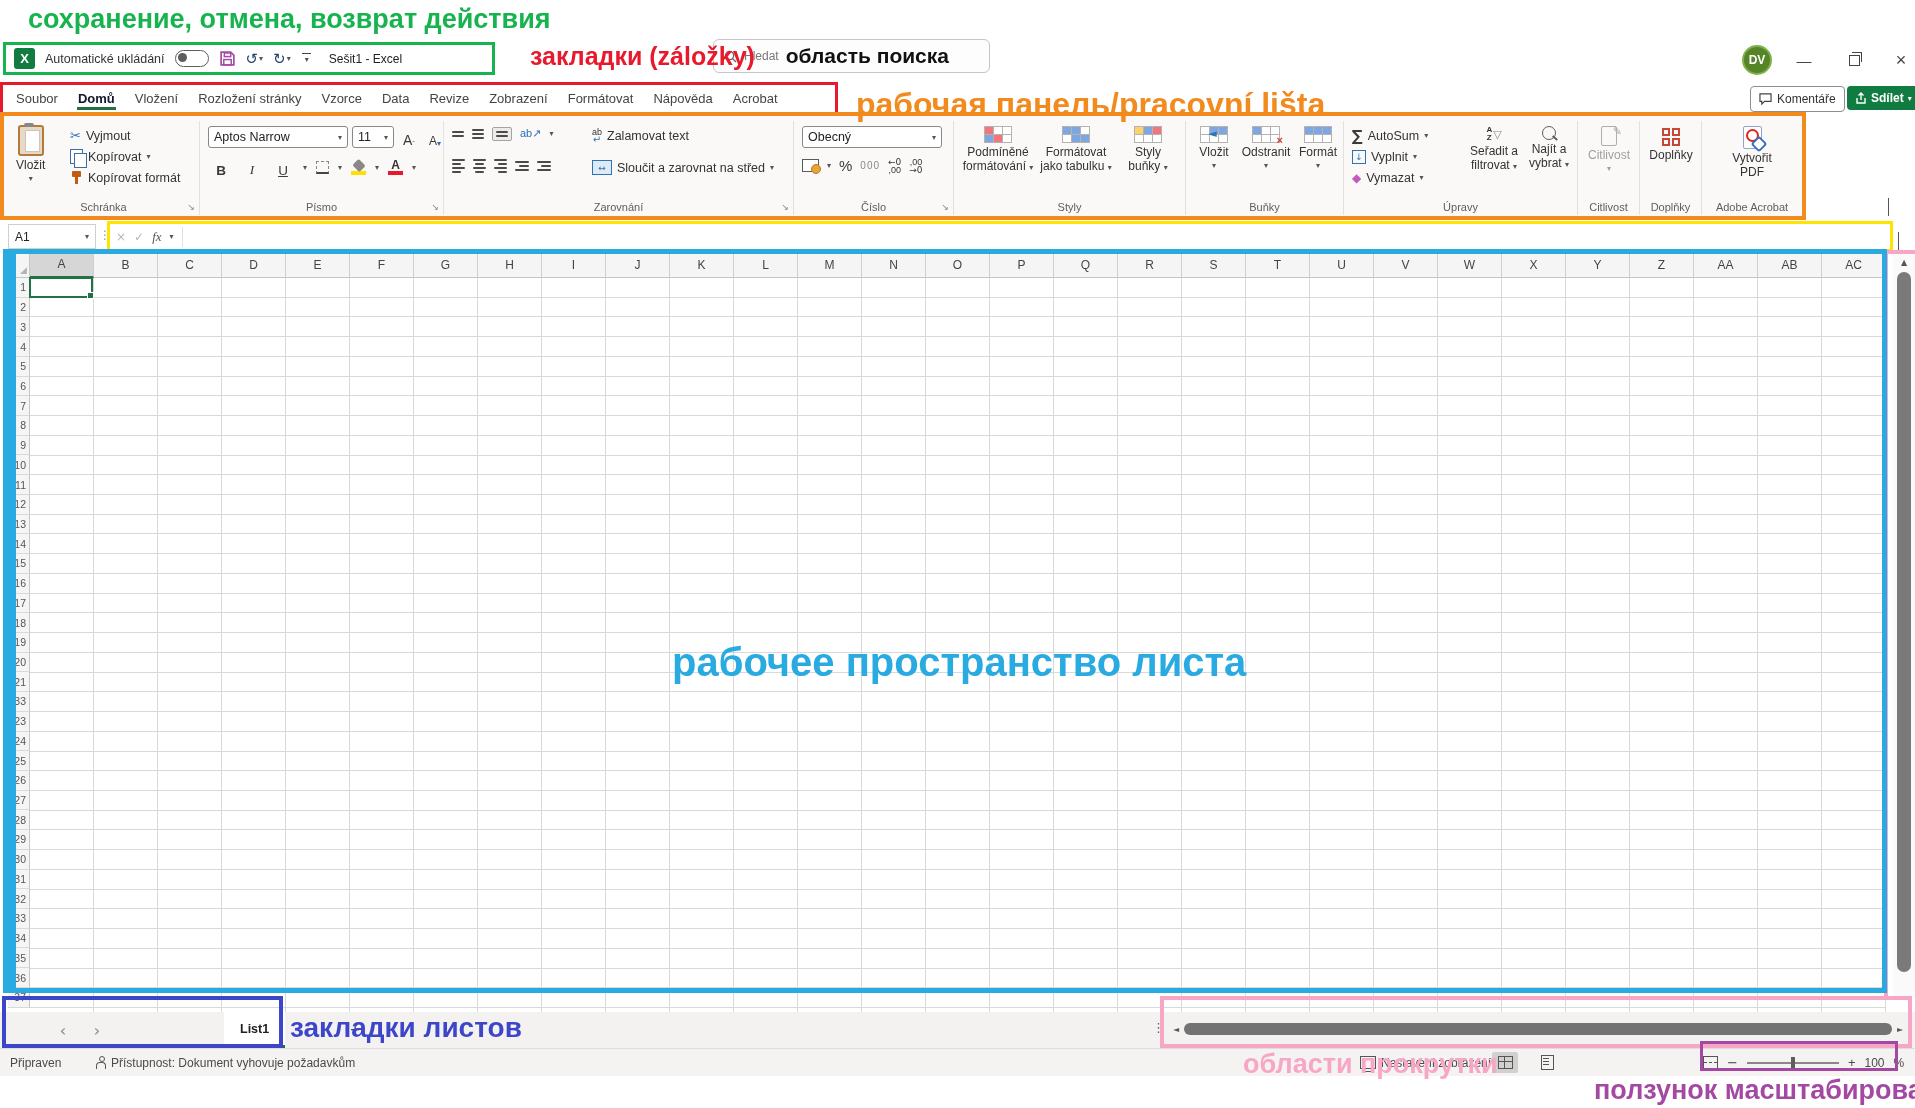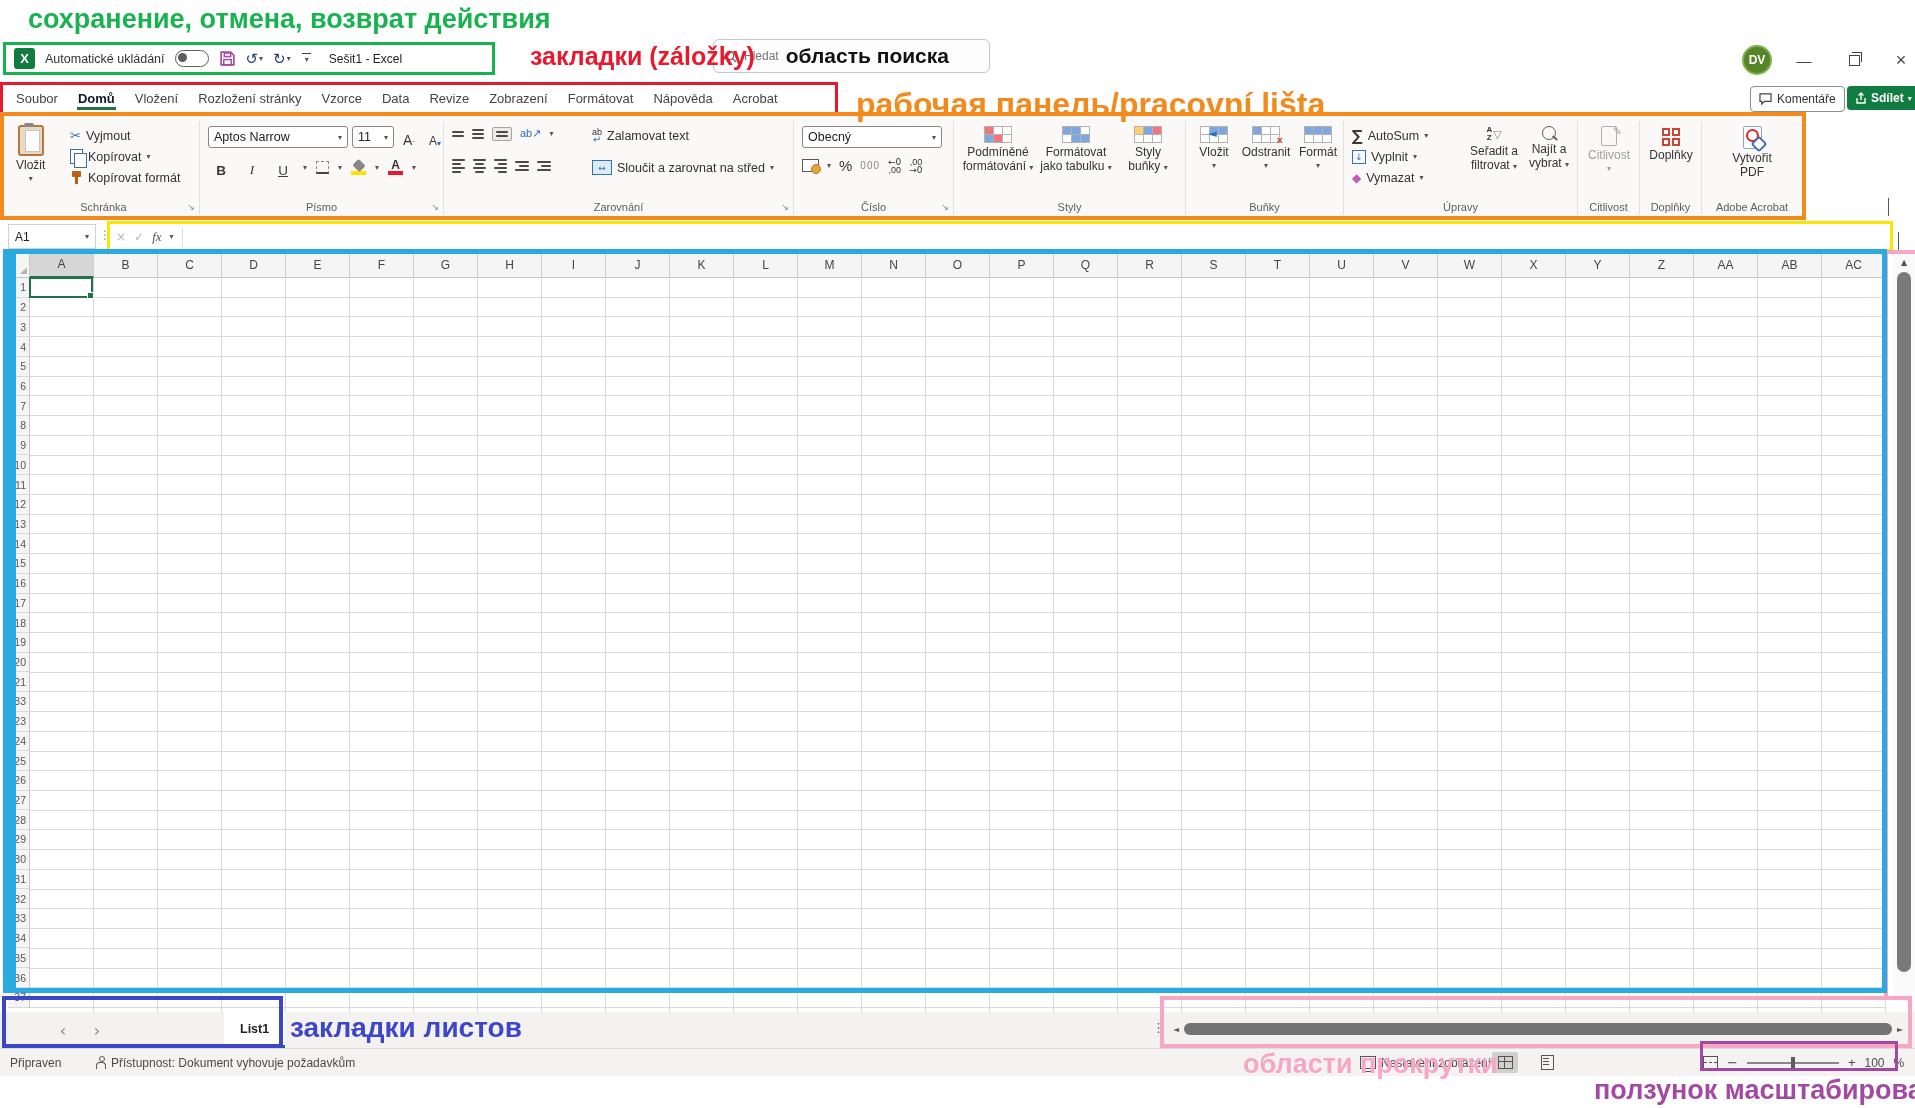--- a/index.html
+++ b/index.html
@@ -668,20 +668,21 @@
         <div class="row-h">36</div>
         <div class="row-h">37</div>
       </div>
     <div id="gridbody"></div>
     <div id="selcell">
         <i></i>
       </div>
   </div>
 
   <div class="frame" id="sheetworld-frame"></div>
+  <div class="ann ann-blue" style="left:672px;top:388px;font-size:40px">рабочее пространство листа</div>
 
   <div id="vscroll">
     <div class="arr uni">▲</div>
     <div id="vthumb"></div>
   </div>
   <div class="frame" id="vscroll-frame"></div>
 </div>
 
 <div id="sheetbar">
   <span class="navchev uni" style="margin-left:46px">‹</span>

